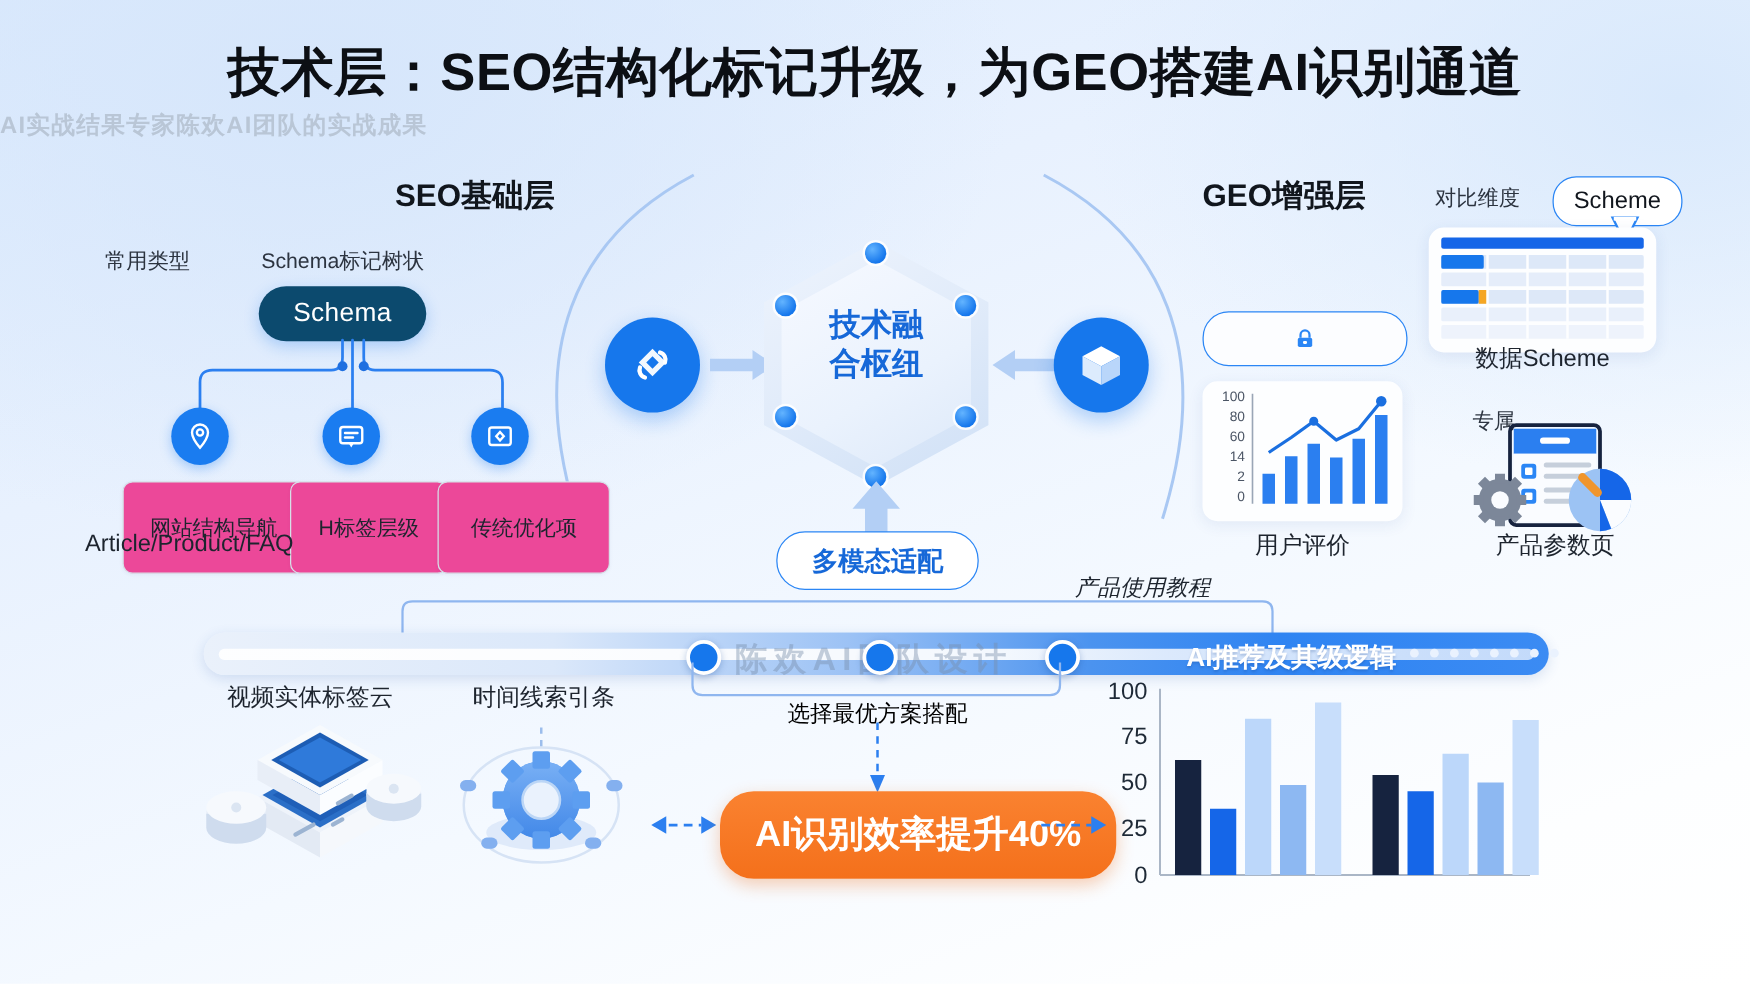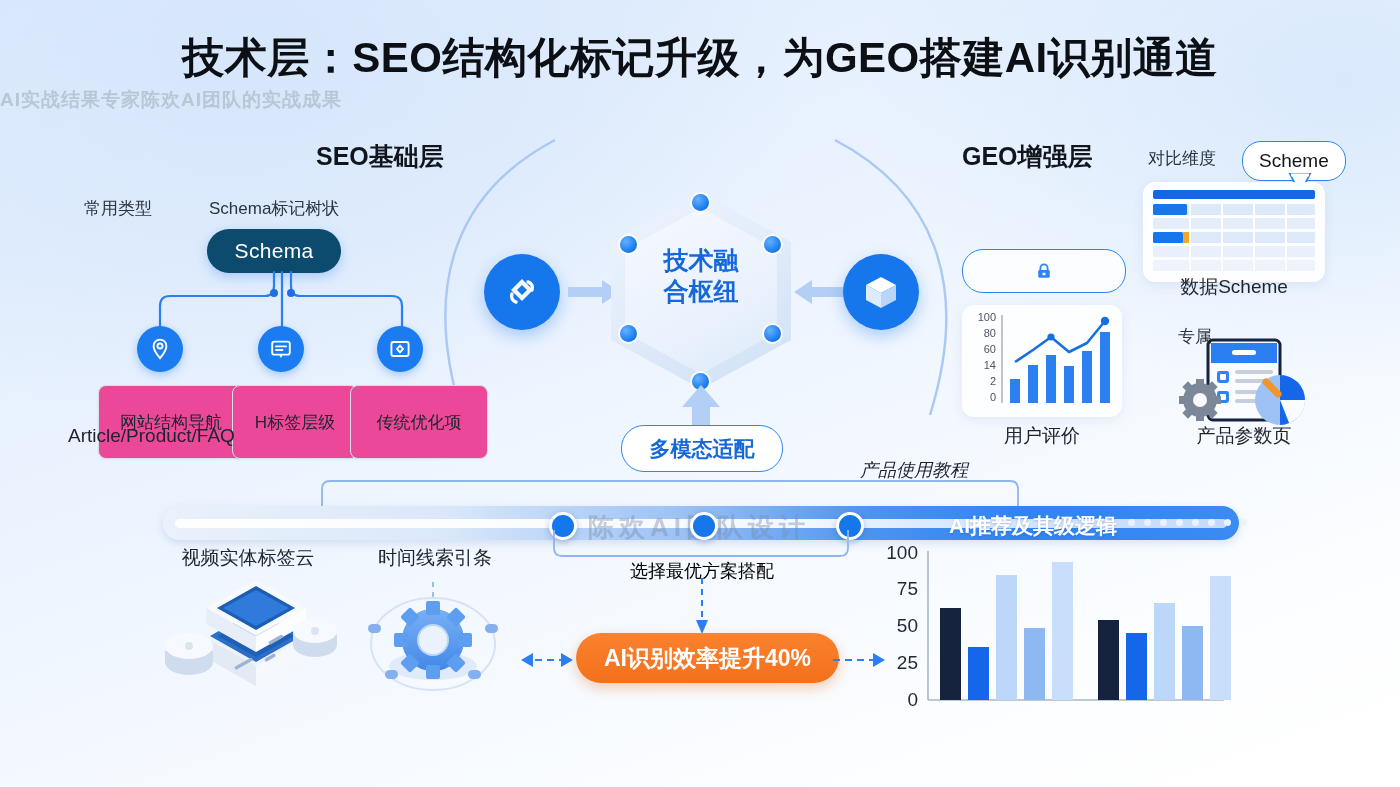--- a/index.html
+++ b/index.html
@@ -114,23 +114,23 @@
     letter-spacing:5px;white-space:nowrap;
   }
   .track-text{
     font-size:21px;font-weight:700;color:#fff;white-space:nowrap;
     text-shadow:0 1px 2px rgba(20,60,130,.25);
   }
   .dots-row{display:flex;gap:9px;align-items:center;}
   .dots-row i{width:7px;height:7px;border-radius:50%;background:#eaf2fe;display:block;}
 
   .orange-badge{
-    height:50px;border-radius:27px;background:linear-gradient(180deg,#fa8230 0%,#f4701b 100%);
+    height:70px;border-radius:27px;background:linear-gradient(180deg,#fa8230 0%,#f4701b 100%);
     display:flex;align-items:center;justify-content:center;
-    color:#fff;font-size:23px;font-weight:700;padding:0 28px;
+    color:#fff;font-size:29px;font-weight:700;padding:0 28px;
     box-shadow:0 5px 14px rgba(238,110,25,.33);
   }
   .lbl-center{text-align:center;font-size:19px;color:#1d242e;}
   .bold-cn{font-weight:400;font-size:18px;color:#000000;}
 
   svg{display:block;overflow:visible;}
 </style>
 </head>
 <body>
 

